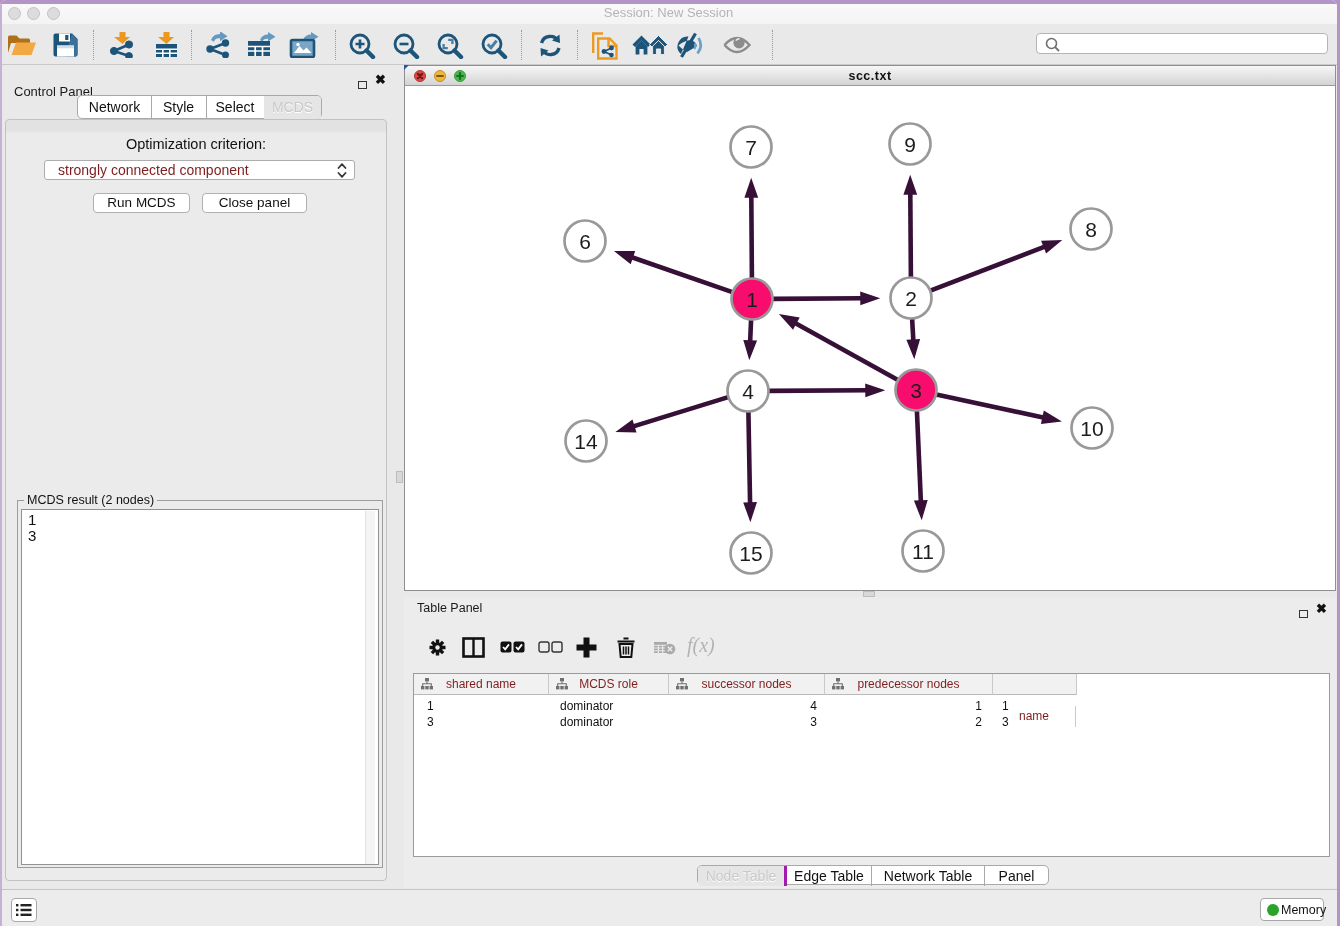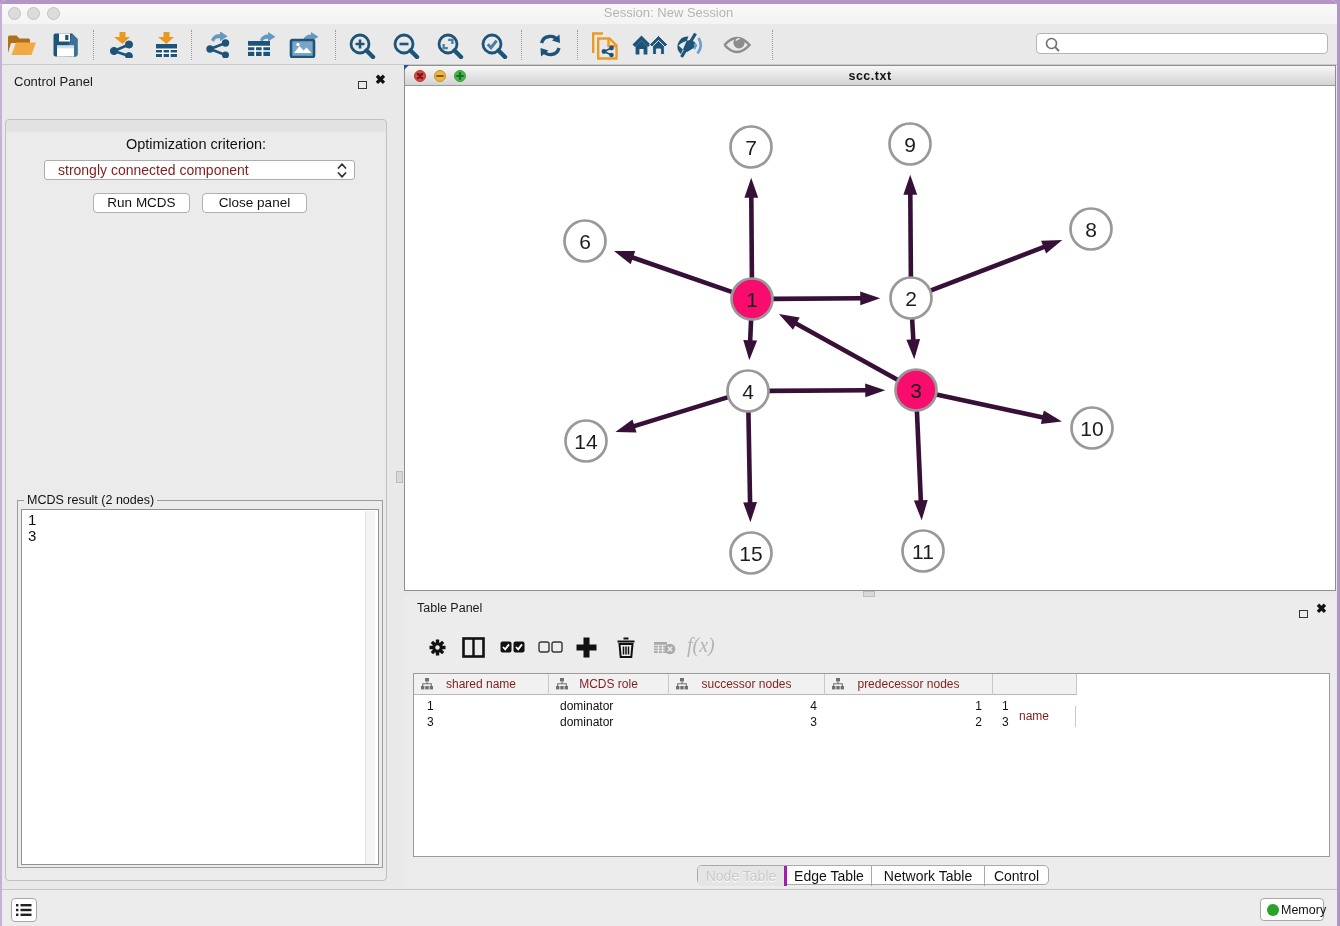--- a/index.html
+++ b/index.html
@@ -9,21 +9,21 @@
 #titlebar { position:absolute; left:0; top:0; width:100%; height:27px; background:linear-gradient(#fafafa,#f3f3f3); border-radius:6px 6px 0 0; border-bottom:1px solid #d8d8d8; }
 .tl { position:absolute; top:7px; width:13px; height:13px; border-radius:50%; background:#dcdcdc; border:1px solid #c3c3c3; }
 #apptitle { position:absolute; top:5px; left:0; width:100%; text-align:center; font-size:13px; color:#b4b4b4; }
 
 #toolbar { position:absolute; left:0; top:24px; width:100%; height:41px; background:#e9e9e9; border-bottom:1px solid #c9c9c9; }
 .tbi { position:absolute; top:8px; }
 .tsep { position:absolute; top:6px; height:30px; width:0; border-left:1px dotted #9a9a9a; }
 #searchbox { position:absolute; left:1036px; top:9px; width:292px; height:21px; background:#fff; border:1px solid #b5b5b5; border-radius:4px; }
 
 #cpanel { position:absolute; left:0; top:66px; width:392px; height:822px; background:#e9e9e9; }
-#cpanel-title { position:absolute; left:14px; top:8px; font-size:13px; color:#1a1a1a;text-align:center; }
+#cpanel-title { position:absolute; left:14px; top:18px; font-size:13px; color:#1a1a1a;text-align:center; }
 .panebtns { position:absolute; top:9px; }
 .floatbtn { width:9px; height:8px; border:1.5px solid #333; display:inline-block; }
 .closex { font-weight:bold; color:#111; font-size:13px; }
 #cptabs { position:absolute; left:0; top:29px; width:100%; height:25px; }
 .tabseg { position:absolute; top:1px; height:23px; font-size:14px; color:#111; text-align:center; line-height:23px; }
 .tabselg { background:#e5e5e5; color:#c8c8c8; text-shadow:0 1px 0 #fff; border-radius:0 4px 4px 0; }
 #cpcontent { position:absolute; left:5px; top:53px; width:382px; height:762px; background:linear-gradient(#e2e2e2 0px, #e2e2e2 11px, #ebebeb 13px); border:1px solid #c2c2c2; border-radius:4px; }
 #optlabel { position:absolute; left:0; top:70px; width:100%; text-align:center; font-size:14.5px; color:#111; }
 #dropdown { position:absolute; left:44px; top:94px; width:311px; height:20px; background:#fff; border:1px solid #adadad; border-radius:3px; font-size:14px; color:#7f1d1d; line-height:18px; padding-left:13px; }
 .btn { position:absolute; top:127px; height:20px; background:#fff; border:1px solid #b0b0b0; border-radius:4px; font-size:13.5px; color:#111; text-align:center; line-height:18px; }
@@ -192,20 +192,27 @@
         <circle cx="8.5" cy="8.5" r="5" fill="none" stroke="#6e6e6e" stroke-width="1.6"></circle>
         <path d="M12.2 12.2 L16 16" stroke="#6e6e6e" stroke-width="1.8"></path>
       </svg>
     </div>
   </div>
   <div id="cpanel">
     <div id="cpanel-title">Control Panel</div>
     <div class="panebtns" style="right:25px;"><span class="floatbtn"></span></div>
     <div class="panebtns closex" style="right:6px; top:6px;">✖</div>
     <div id="cpcontent"></div>
+    <div id="cptabs">
+      <div style="position:absolute;left:77px;top:0;width:245px;height:24px;background:#fff;border:1px solid #a9a9a9;border-radius:5px;"></div>
+      <div class="tabseg" style="left:78px;width:73px;">Network</div>
+      <div class="tabseg" style="left:151px;width:54px;border-left:1px solid #a9a9a9;">Style</div>
+      <div class="tabseg" style="left:206px;width:57px;border-left:1px solid #a9a9a9;">Select</div>
+      <div class="tabseg tabselg" style="left:264px;width:57px;">MCDS</div>
+    </div>
     <div id="optlabel">Optimization criterion:</div>
     <div id="dropdown">strongly connected component
       <svg width="10" height="15" viewBox="0 0 10 15" style="position:absolute;right:7px;top:2px;">
         <path d="M1.5 5 L5 1.2 8.5 5 M1.5 10 L5 13.8 8.5 10" fill="none" stroke="#333" stroke-width="1.7" stroke-linejoin="round" stroke-linecap="round"></path>
       </svg>
     </div>
     <div class="btn" style="left:93px; width:97px;">Run MCDS</div>
     <div class="btn" style="left:202px; width:105px;">Close panel</div>
     <div id="fieldset">
       <div id="fslegend">MCDS result (2 nodes)</div>
@@ -388,21 +395,21 @@
         <div class="td" style="left:255px; top:40px; width:148px; text-align:right;">3</div>
         <div class="td" style="left:411px; top:40px; width:157px; text-align:right;">2</div>
         <div class="td" style="left:588px; top:40px;">3</div>
       </div>
     </div>
     <div id="ttabs">
       <div style="position:absolute;left:293px;top:0;width:352px;height:20px;background:#fff;border:1px solid #a9a9a9;border-radius:5px;"></div>
       <div class="tabseg tabselg" style="left:294px;width:86px;height:20px;line-height:20px;border-radius:4px 0 0 4px;">Node Table</div>
       <div class="tabseg" style="left:380px;width:87px;height:20px;line-height:20px;border-left:3px solid #a21caf;">Edge Table</div>
       <div class="tabseg" style="left:467px;width:113px;height:20px;line-height:20px;border-left:1px solid #a9a9a9;">Network Table</div>
-      <div class="tabseg" style="left:580px;width:64px;height:20px;line-height:20px;border-left:1px solid #a9a9a9;">Control</div>
+      <div class="tabseg" style="left:580px;width:64px;height:20px;line-height:20px;border-left:1px solid #a9a9a9;">Panel</div>
     </div>
   </div>
   <div style="position:absolute;left:396px;top:471px;width:7px;height:12px;background:#d8d8d8;border:1px solid #bdbdbd;"></div>
   <div style="position:absolute;left:863px;top:591px;width:12px;height:6px;background:#d8d8d8;border:1px solid #bdbdbd;"></div>
   <div style="position:absolute;left:404px;top:65px;width:0;height:0;border-top:5px solid #2456a4;border-right:5px solid transparent;"></div>
   <div id="statusbar">
     <div id="listbtn">
       <svg width="16" height="14" viewBox="0 0 16 14" style="position:absolute;left:4px;top:4px;">
         <g fill="#222">
             <rect x="0" y="1" width="2.4" height="2.4"></rect>

